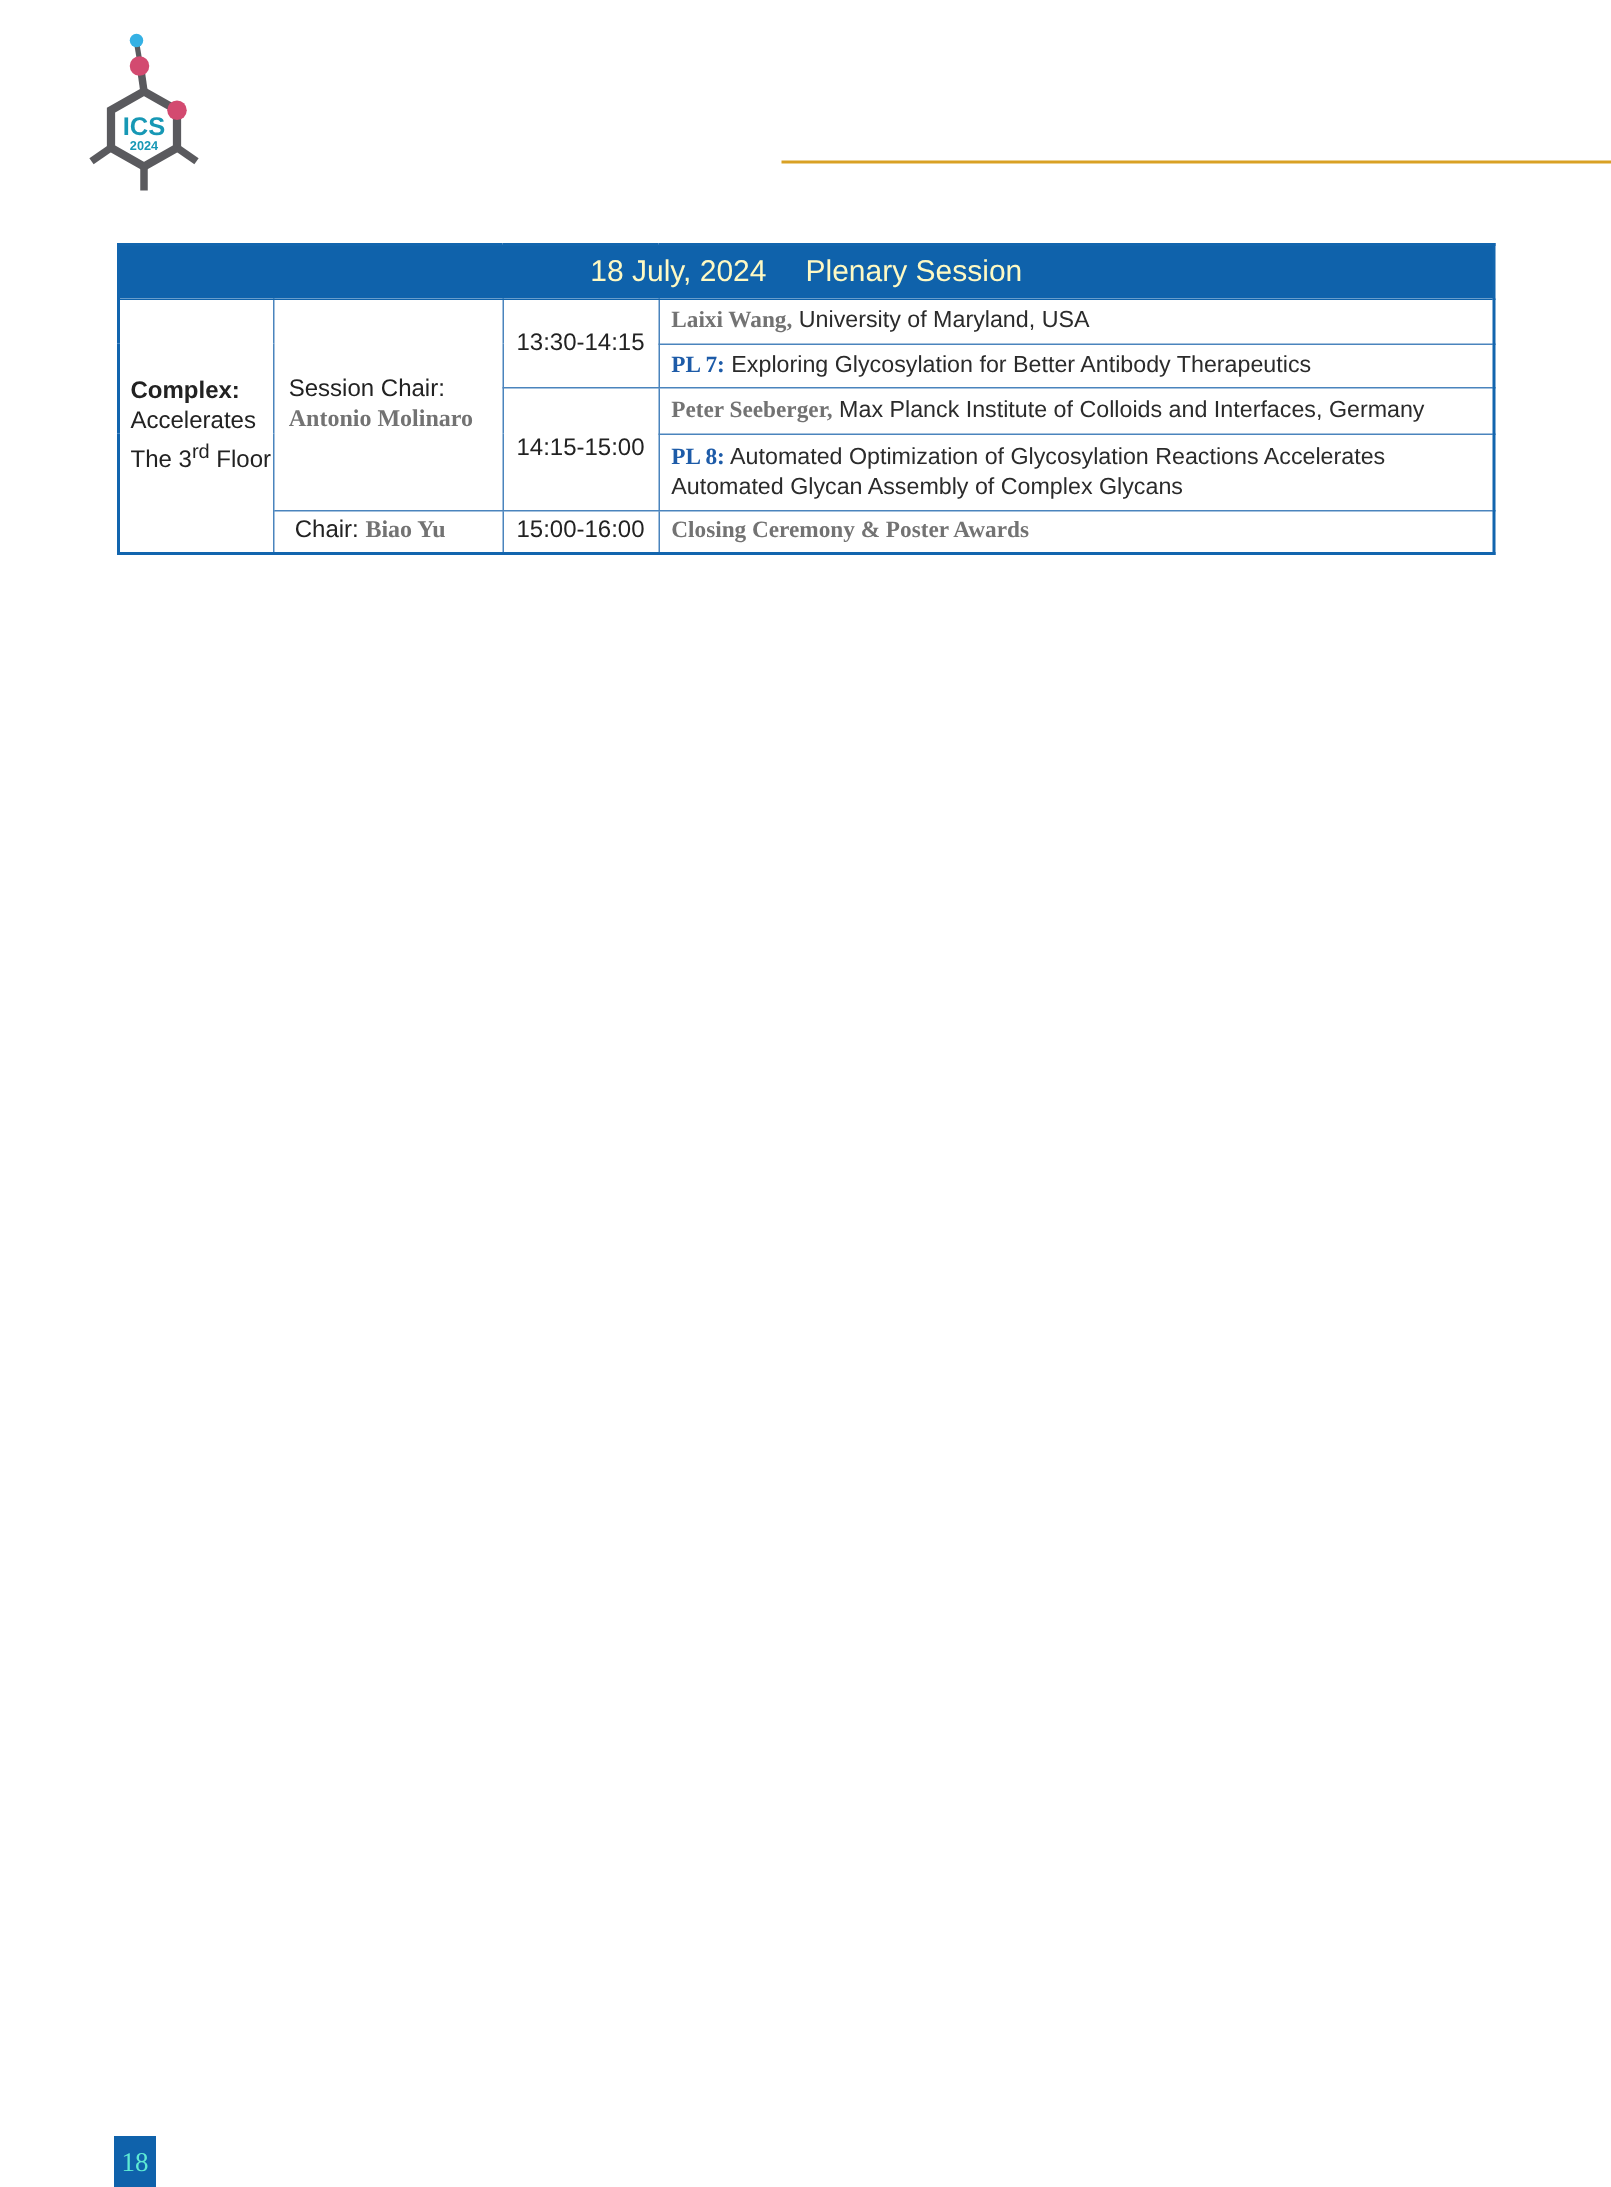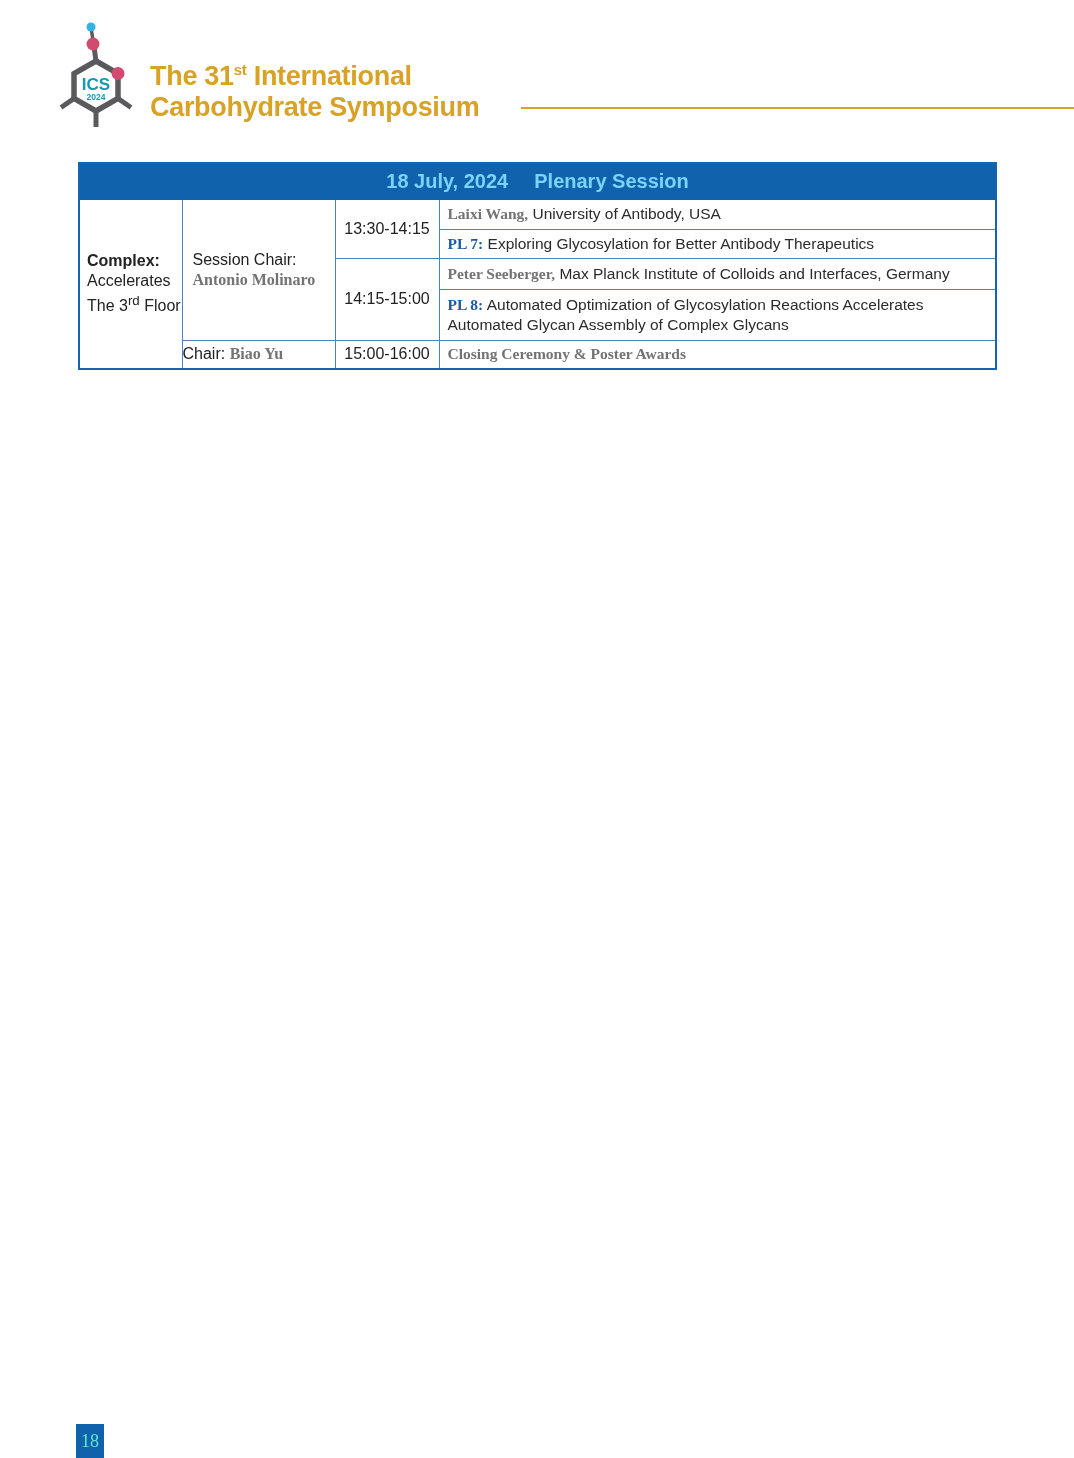--- a/index.html
+++ b/index.html
@@ -48,33 +48,33 @@
     font-size: 16px;
   }
   table.plenary td {
     border: 1px solid #4a84bd;
     vertical-align: middle;
     background: #fff;
   }
   table.plenary { border: 2px solid #1265AE; }
   tr.thead td {
     background: #0F62AB;
-    color: #7dd3fc;
-    font-weight: bold;
+    color: #fef9c3;
+    font-weight: normal;
     font-size: 20px;
     text-align: center;
     height: 36px;
     border: 1px solid #0F62AB;
   }
   .gap { display: inline-block; width: 26px; }
 
   td.loc { padding-left: 7px; line-height: 20px; }
   td.loc .b { font-weight: bold; }
   td.chair { padding-left: 10px; line-height: 20px; }
-  td.chair-last { padding-left: 0; }
+  td.chair-last { padding-left: 14px; }
   td.time { text-align: center; }
   td.content { padding-left: 8px; padding-right: 4px; font-size: 15.5px; line-height: 20px; color: #2b2b2b; }
   .name { font-family: "Liberation Serif", "DejaVu Serif", serif; font-weight: bold; color: #737373; }
   .pl { font-family: "Liberation Serif", "DejaVu Serif", serif; font-weight: bold; color: #1D5BA8; }
 
   tr.r1 td { height: 30px; }
   tr.r2 td { height: 29px; }
   tr.r3 td { height: 31px; }
   tr.r4 td { height: 51px; }
   tr.r5 td { height: 29px; }
@@ -124,24 +124,20 @@
     <line x1="38" y1="97" x2="38" y2="113" stroke="#5A5A5E" stroke-width="5"></line>
     <line x1="60" y1="84.5" x2="73" y2="93.5" stroke="#5A5A5E" stroke-width="5"></line>
 
     <circle cx="35" cy="30" r="6.5" fill="#D34A70"></circle>
     <circle cx="60" cy="59.5" r="6.5" fill="#D34A70"></circle>
 
     <text x="38" y="76" text-anchor="middle" fill="#1798B5" font-weight="bold" font-size="17" font-family="Liberation Sans, DejaVu Sans, sans-serif">ICS</text>
     <text x="38" y="86" text-anchor="middle" fill="#1798B5" font-weight="bold" font-size="8.5" font-family="Liberation Sans, DejaVu Sans, sans-serif">2024</text>
   </svg>
 
-  <div class="title-block">
-    <div><span>The 31</span><sup>st</sup><span> International</span></div>
-    <div>Carbohydrate Symposium</div>
-  </div>
 
   <div class="gold-rule"></div>
 
   <table class="plenary">
     <colgroup>
       <col style="width:103px">
         <col style="width:153px">
         <col style="width:104px">
         <col style="width:557px">
     </colgroup>
@@ -153,21 +149,21 @@
         <td class="loc" rowspan="5">
           <div class="b">Complex:</div>
           <div>Accelerates</div>
           <div><span>The 3</span><sup>rd</sup><span> Floor</span></div>
         </td>
         <td class="chair" rowspan="4">
           <div>Session Chair:</div>
           <div class="name">Antonio Molinaro</div>
         </td>
         <td class="time" rowspan="2">13:30-14:15</td>
-        <td class="content"><span class="name">Laixi Wang,</span><span> University of Antibody, USA</span></td>
+        <td class="content"><span class="name">Laixi Wang,</span><span> University of Maryland, USA</span></td>
       </tr>
       <tr class="r2">
         <td class="content"><span class="pl">PL 7:</span><span> Exploring Glycosylation for Better Antibody Therapeutics</span></td>
       </tr>
       <tr class="r3">
         <td class="time" rowspan="2">14:15-15:00</td>
         <td class="content"><span class="name">Peter Seeberger,</span><span> Max Planck Institute of Colloids and Interfaces, Germany</span></td>
       </tr>
       <tr class="r4">
         <td class="content"><span class="pl">PL 8:</span><span> Automated Optimization of Glycosylation Reactions Accelerates Automated Glycan Assembly of Complex Glycans</span></td>

